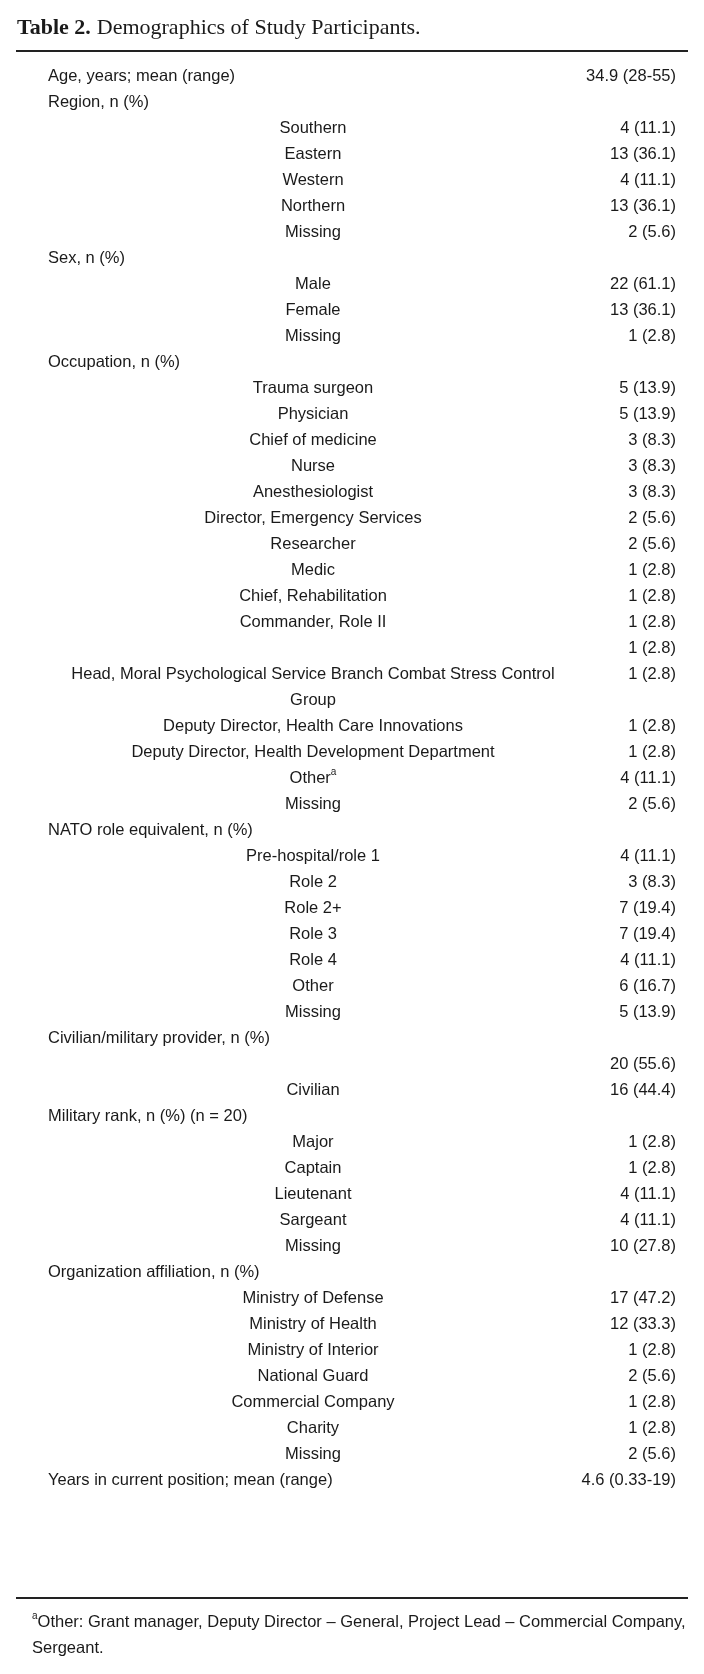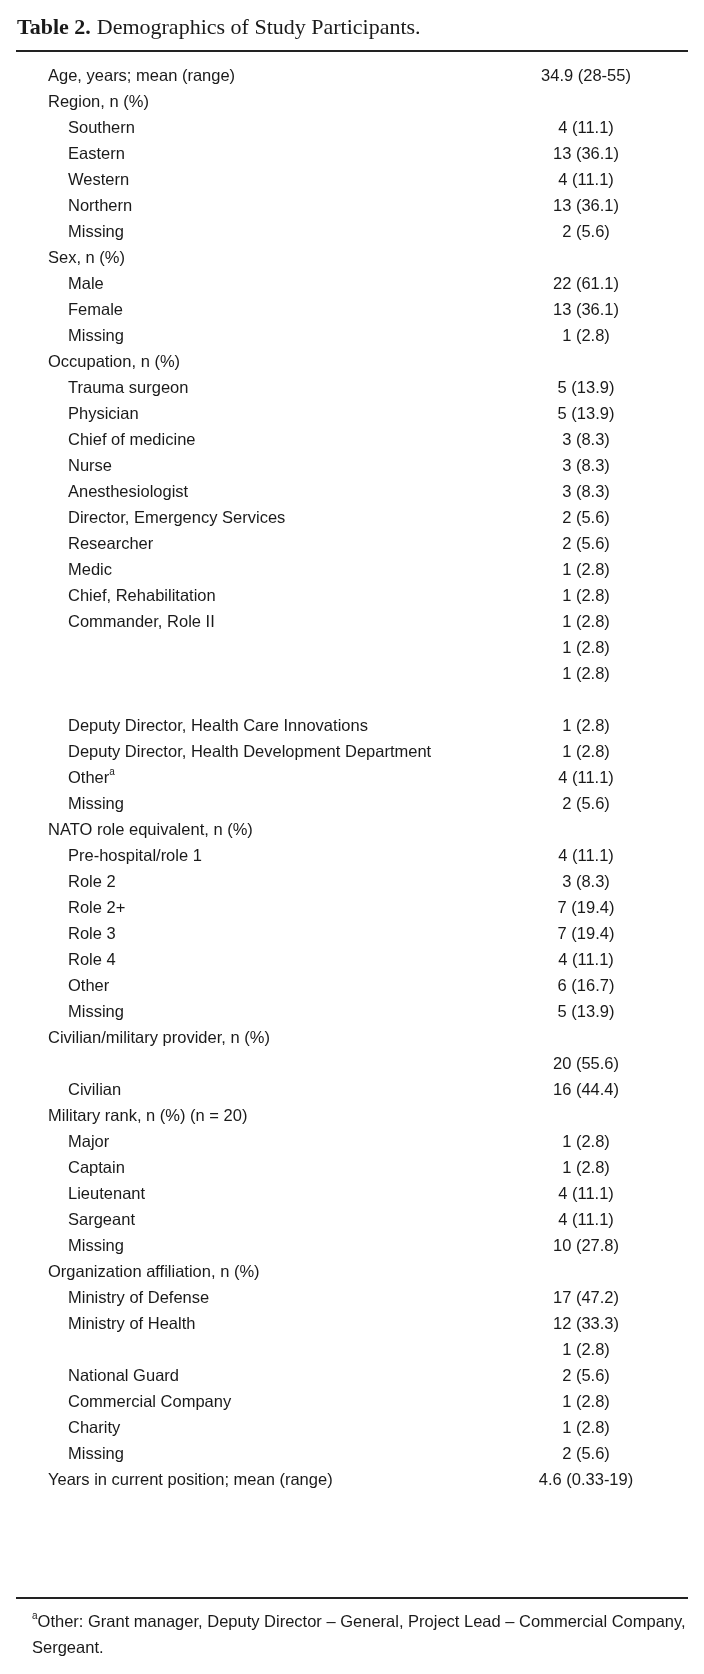--- a/index.html
+++ b/index.html
@@ -7,22 +7,22 @@
          font-family: "Liberation Sans", "DejaVu Sans", sans-serif; color: #1a1a1a; }
   .title { position: absolute; left: 17px; top: 10px; font-size: 22px; line-height: 34px; white-space: nowrap; font-family: Liberation Serif, serif; }
   .title .label { font-weight: bold; margin-right: 6px; }
   .rule { position: absolute; left: 16px; width: 672px; height: 2px; background: #222; }
   .rule.top { top: 50px; }
   .rule.bottom { top: 1597px; }
   .rows { position: absolute; left: 16px; top: 62px; width: 672px; }
   .row { position: relative; height: 26px; font-size: 16.5px; line-height: 26px; }
   .row.tall { height: 52px; }
   .row .cell-label { position: absolute; left: 0; top: 0; width: 500px; margin-left: 32px; }
-  .row.sub .cell-label { left: 20px; width: 490px; }
-  .row .cell-value { position: absolute; left: 480px; width: 180px; top: 0; text-align: center; }
+  .row.sub .cell-label { left: 20px; width: 490px; text-align: center; }
+  .row .cell-value { position: absolute; left: 480px; width: 180px; top: 0; text-align: right; }
   sup { font-size: 10px; vertical-align: top; line-height: 12px; position: relative; top: 2px; }
   .footnote { position: absolute; left: 32px; top: 1608px; width: 672px; font-size: 16.5px; line-height: 26px; }
 </style>
 </head>
 <body>
 
 <div class="title">
   <span class="label">Table 2.</span><span>Demographics of Study Participants.</span>
 </div>
 <div class="rule top"></div>
@@ -113,20 +113,21 @@
       <div class="cell-value">1 (2.8)</div>
     </div>
     <div class="row sub">
       <div class="cell-label"><span>Commander, Role II</span></div>
       <div class="cell-value">1 (2.8)</div>
     </div>
     <div class="row sub">
       <div class="cell-value">1 (2.8)</div>
     </div>
     <div class="row sub tall">
+      <div class="cell-label"><span>Head, Moral Psychological Service Branch Combat Stress Control Group</span></div>
       <div class="cell-value">1 (2.8)</div>
     </div>
     <div class="row sub">
       <div class="cell-label"><span>Deputy Director, Health Care Innovations</span></div>
       <div class="cell-value">1 (2.8)</div>
     </div>
     <div class="row sub">
       <div class="cell-label"><span>Deputy Director, Health Development Department</span></div>
       <div class="cell-value">1 (2.8)</div>
     </div>
@@ -211,20 +212,21 @@
     </div>
     <div class="row sub">
       <div class="cell-label"><span>Ministry of Defense</span></div>
       <div class="cell-value">17 (47.2)</div>
     </div>
     <div class="row sub">
       <div class="cell-label"><span>Ministry of Health</span></div>
       <div class="cell-value">12 (33.3)</div>
     </div>
     <div class="row sub">
+      <div class="cell-label"><span>Ministry of Interior</span></div>
       <div class="cell-value">1 (2.8)</div>
     </div>
     <div class="row sub">
       <div class="cell-label"><span>National Guard</span></div>
       <div class="cell-value">2 (5.6)</div>
     </div>
     <div class="row sub">
       <div class="cell-label"><span>Commercial Company</span></div>
       <div class="cell-value">1 (2.8)</div>
     </div>

